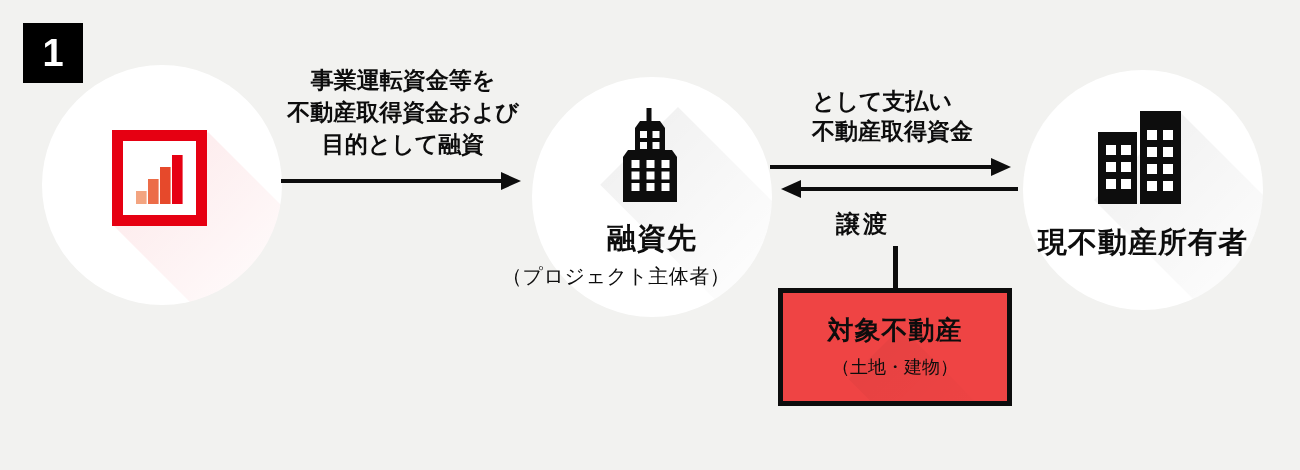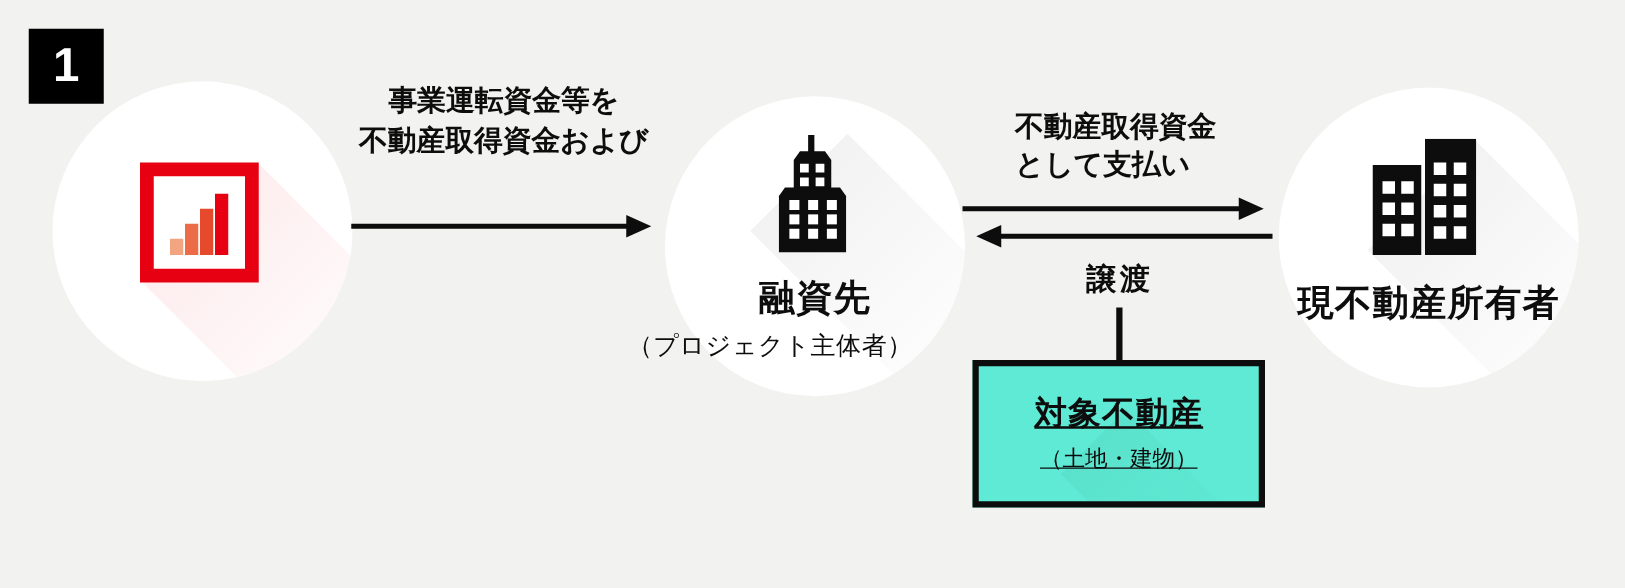--- a/index.html
+++ b/index.html
@@ -47,26 +47,26 @@
   .a-right::after{right:-19px;border-left:20px solid #0d0d0d;}
   .a-left::after{left:-19px;border-right:20px solid #0d0d0d;}
   .arrow1{left:281px;top:179px;width:221px;}
   .arrow2{left:770px;top:165px;width:222px;}
   .arrow3{left:800px;top:187px;width:218px;}
   
   .flow-text{position:absolute;font-weight:700;font-size:23px;line-height:32px;}
   .flow-text span{display:block;}
   .t-loan{left:253px;top:64px;width:300px;text-align:center;}
   .t-pay{left:812px;top:86px;line-height:30px;text-align:left;}
-  .t-transfer{left:836px;top:208px;width:120px;text-align:center;font-size:24px;letter-spacing:3px;}
+  .t-transfer{left:836px;top:208px;width:120px;text-align:left;font-size:24px;letter-spacing:3px;}
   
   .vline{position:absolute;left:893px;top:246px;width:5px;height:44px;background:#0d0d0d;}
   .pbox{
     position:absolute;left:778px;top:288px;width:234px;height:118px;
-    background:#5eead4;border:5px solid #0d0d0d;box-sizing:border-box;overflow:hidden;text-decoration:underline;
+    background:#ef4444;border:5px solid #0d0d0d;box-sizing:border-box;overflow:hidden;
   }
   .pbox-shadow{position:absolute;left:118px;top:34px;width:170px;height:74px;
     transform:rotate(45deg);transform-origin:0 0;
     background:linear-gradient(90deg,rgba(0,0,0,.035),rgba(0,0,0,0) 80%);}
   .pbox-title{position:relative;margin-top:20px;text-align:center;font-weight:700;font-size:26px;letter-spacing:1px;}
   .pbox-sub{position:relative;margin-top:7px;text-align:center;font-size:18px;}
 </style>
 </head>
 <body>
 
@@ -84,20 +84,21 @@
         <rect x="12" y="25" width="10.6" height="25" fill="#ec6c48"></rect>
         <rect x="24" y="13" width="10.6" height="37" fill="#e6492b"></rect>
         <rect x="36" y="1" width="10.6" height="49" fill="#e60012"></rect>
       </svg>
     </div>
   </div>
 
   <div class="flow-text t-loan">
     <span>事業運転資金等を</span>
     <span>不動産取得資金および</span>
+    <span>目的として融資</span>
   </div>
   <div class="arrow a-right arrow1"></div>
 
   <div class="circle c-mid">
     <div class="lshadow ls-mid"></div>
     <svg class="icon-mid" width="54" height="94" viewBox="0 0 54 94" fill="#0d0d0d">
       <rect x="23.5" y="0" width="5" height="15"></rect>
       <polygon points="12,20 17,13 37,13 42,20 42,44 12,44"></polygon>
       <polygon points="0,49 5,42 49,42 54,49 54,94 0,94"></polygon>
       <g fill="#ffffff">
@@ -114,22 +115,22 @@
         <rect x="8.5" y="75" width="8" height="8"></rect>
         <rect x="23.5" y="75" width="8" height="8"></rect>
         <rect x="38.5" y="75" width="8" height="8"></rect>
       </g>
     </svg>
   </div>
   <div class="node-label label-mid">融資先</div>
   <div class="sub-label sub-mid">（プロジェクト主体者）</div>
 
   <div class="flow-text t-pay">
+    <span>として支払い</span>
     <span>不動産取得資金</span>
-    <span>として支払い</span>
   </div>
   <div class="arrow a-right arrow2"></div>
   <div class="arrow a-left arrow3"></div>
   <div class="flow-text t-transfer">譲渡</div>
 
   <div class="vline"></div>
   <div class="pbox">
     <div class="pbox-shadow"></div>
     <div class="pbox-title">対象不動産</div>
     <div class="pbox-sub">（土地・建物）</div>

